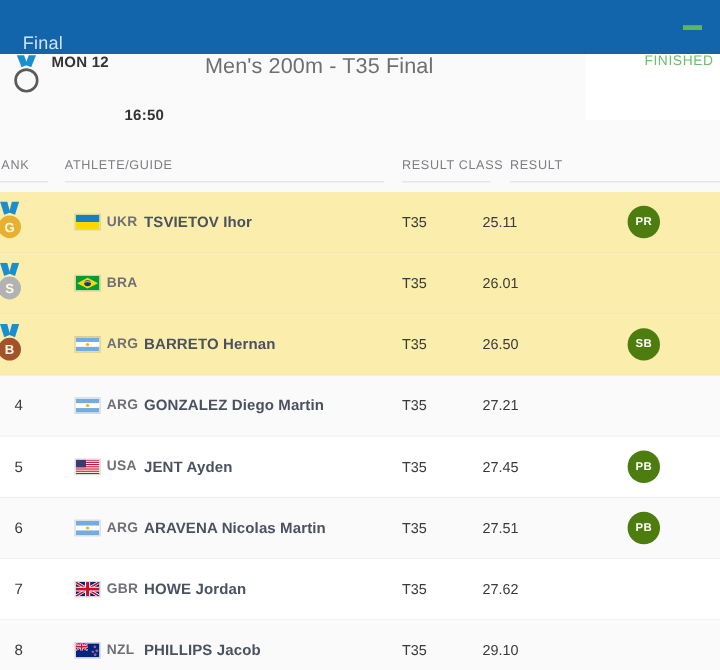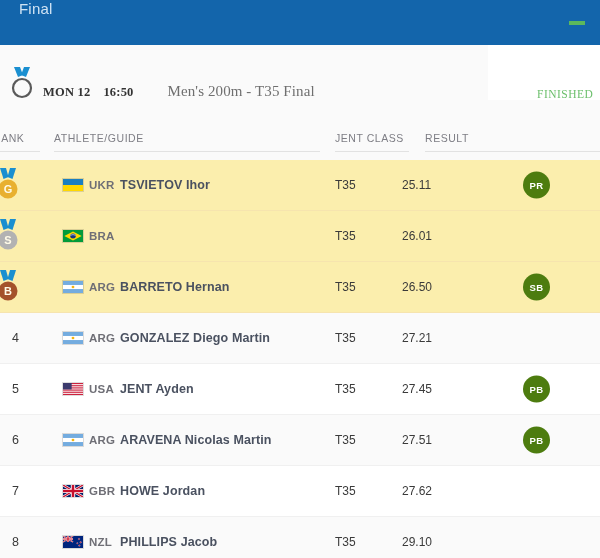--- a/index.html
+++ b/index.html
@@ -15,21 +15,21 @@
     -webkit-font-smoothing: antialiased;
   }
 
   
   .titlebar {
     position: absolute;
     left: 0; top: 0;
     width: 600px; height: 45px;
     background: #1365ab;
     display: flex;
-    align-items: flex-start;
+    align-items: flex-end;
   }
   .titlebar-text {
     color: #cfe3f4;
     font-size: 15px;
     margin-left: 19px;
     letter-spacing: .2px;
   }
   .minimize-btn {
     position: absolute;
     right: 12px; top: 50%;
@@ -41,22 +41,21 @@
   .minimize-btn svg { display: block; }
 
   
   .event-strip {
     position: absolute;
     left: 0; top: 45px;
     width: 488px; height: 55px;
     background: #fafafa;
     border-bottom: 1px solid #e6e6e6;
     display: flex;
-    align-items: flex-end;
-    font-family: Liberation Serif, serif;
+    align-items: flex-start;
   }
   .medal-event-icon {
     margin-left: 7px;
     width: 30px; height: 34px;
     flex: none;
     display: block;
   }
   .event-date {
     font-size: 12.5px;
     font-weight: bold;
@@ -66,21 +65,21 @@
   }
   .event-time {
     font-size: 12.5px;
     font-weight: bold;
     color: #333333;
     margin-left: 13px;
     letter-spacing: .2px;
     margin-top: 44px;
   }
   .event-name {
-    font-size: 15px;
+    font-size: 18px;
     color: #6f6f6f;
     margin-left: 34px;
     letter-spacing: .1px;
   }
   .event-status {
     position: absolute;
     left: 537px;
     font-size: 11.5px;
     color: #6cbf6c;
     letter-spacing: .5px;
@@ -185,21 +184,21 @@
   <span class="event-time">16:50</span>
   <span class="event-name">Men's 200m - T35 Final</span>
   <span class="event-status">FINISHED</span>
 </div>
 
 <div class="results">
 
   <div class="colhead">
     <span class="ch ch-rank">RANK</span>
     <span class="ch ch-ath">ATHLETE/GUIDE</span>
-    <span class="ch ch-sport">JENT CLASS</span>
+    <span class="ch ch-sport">RESULT CLASS</span>
     <span class="ch ch-result">RESULT</span>
     <div class="rule rule-rank"></div>
     <div class="rule rule-ath"></div>
     <div class="rule rule-sport"></div>
     <div class="rule rule-result"></div>
   </div>
 
   <div id="rows-container">
       <div class="row medal">
         <div class="cell c-medal"><svg viewBox="0 0 30 34" aria-hidden="true">

